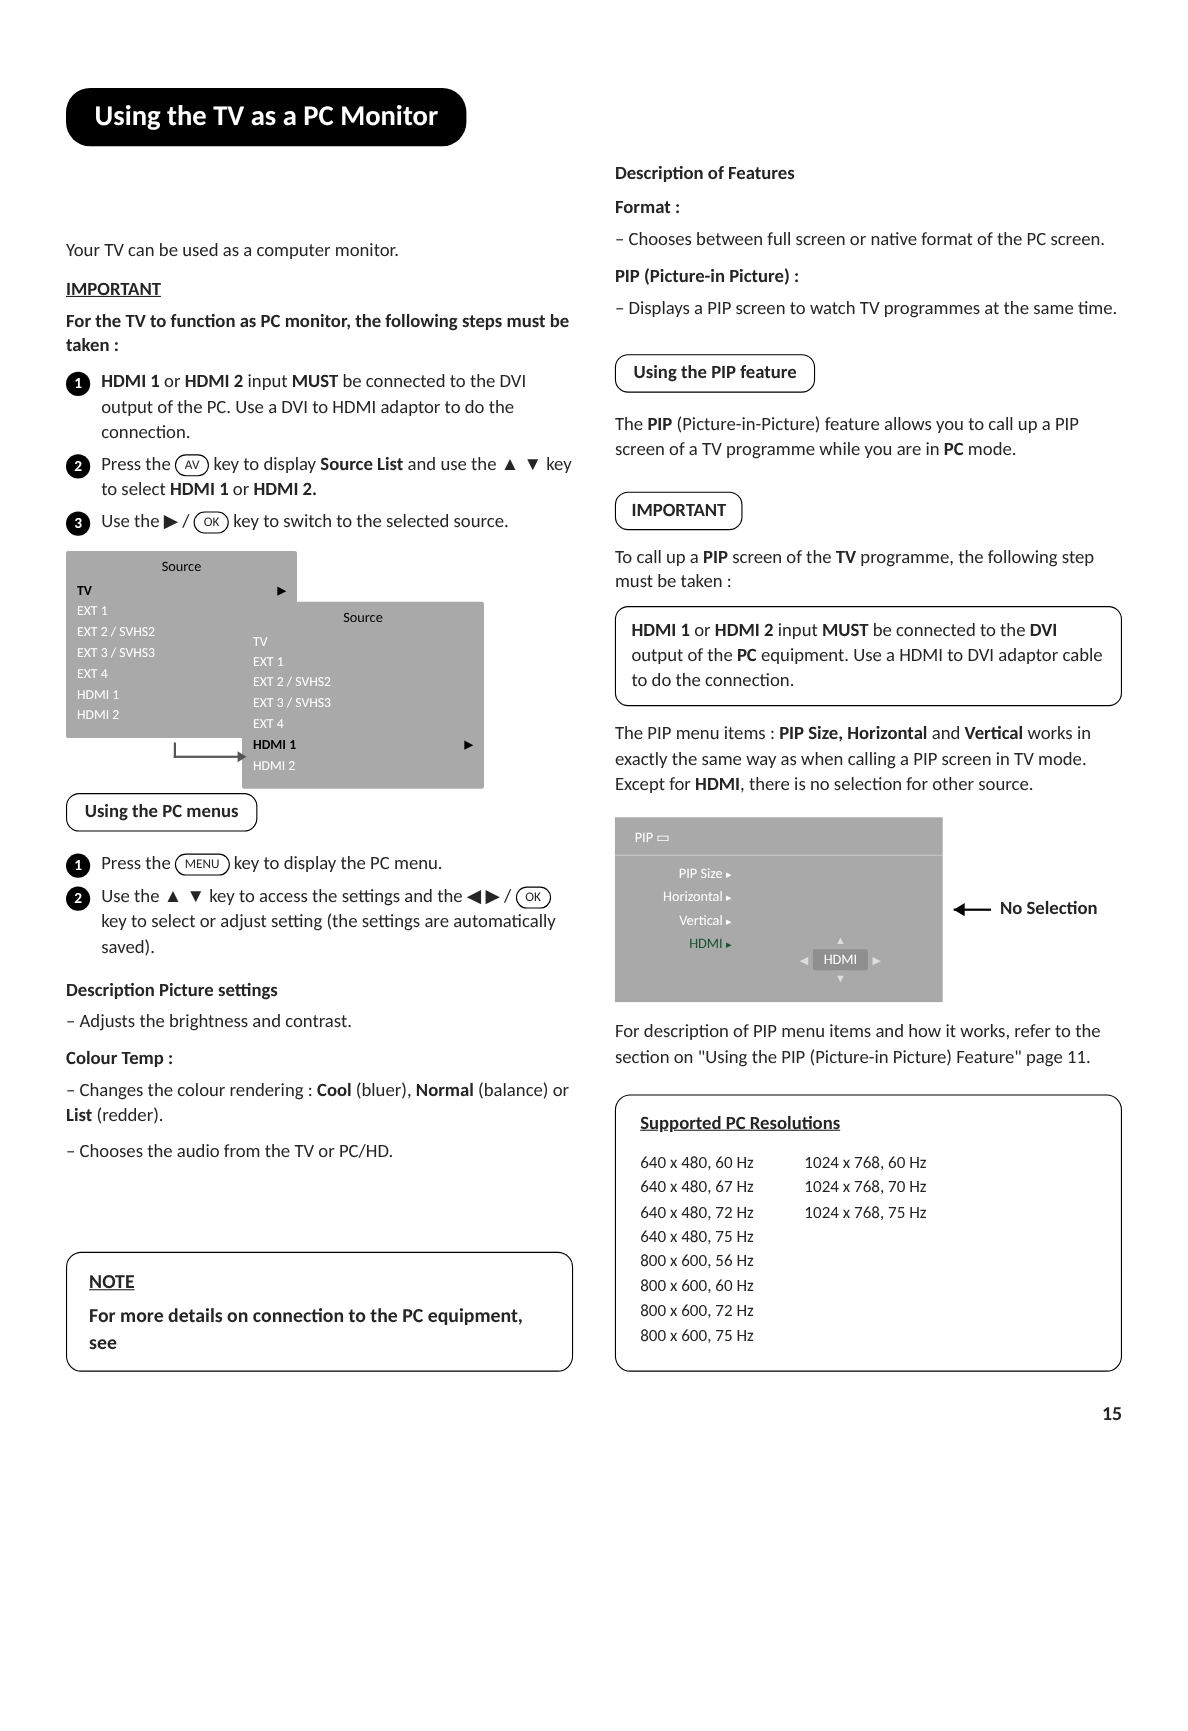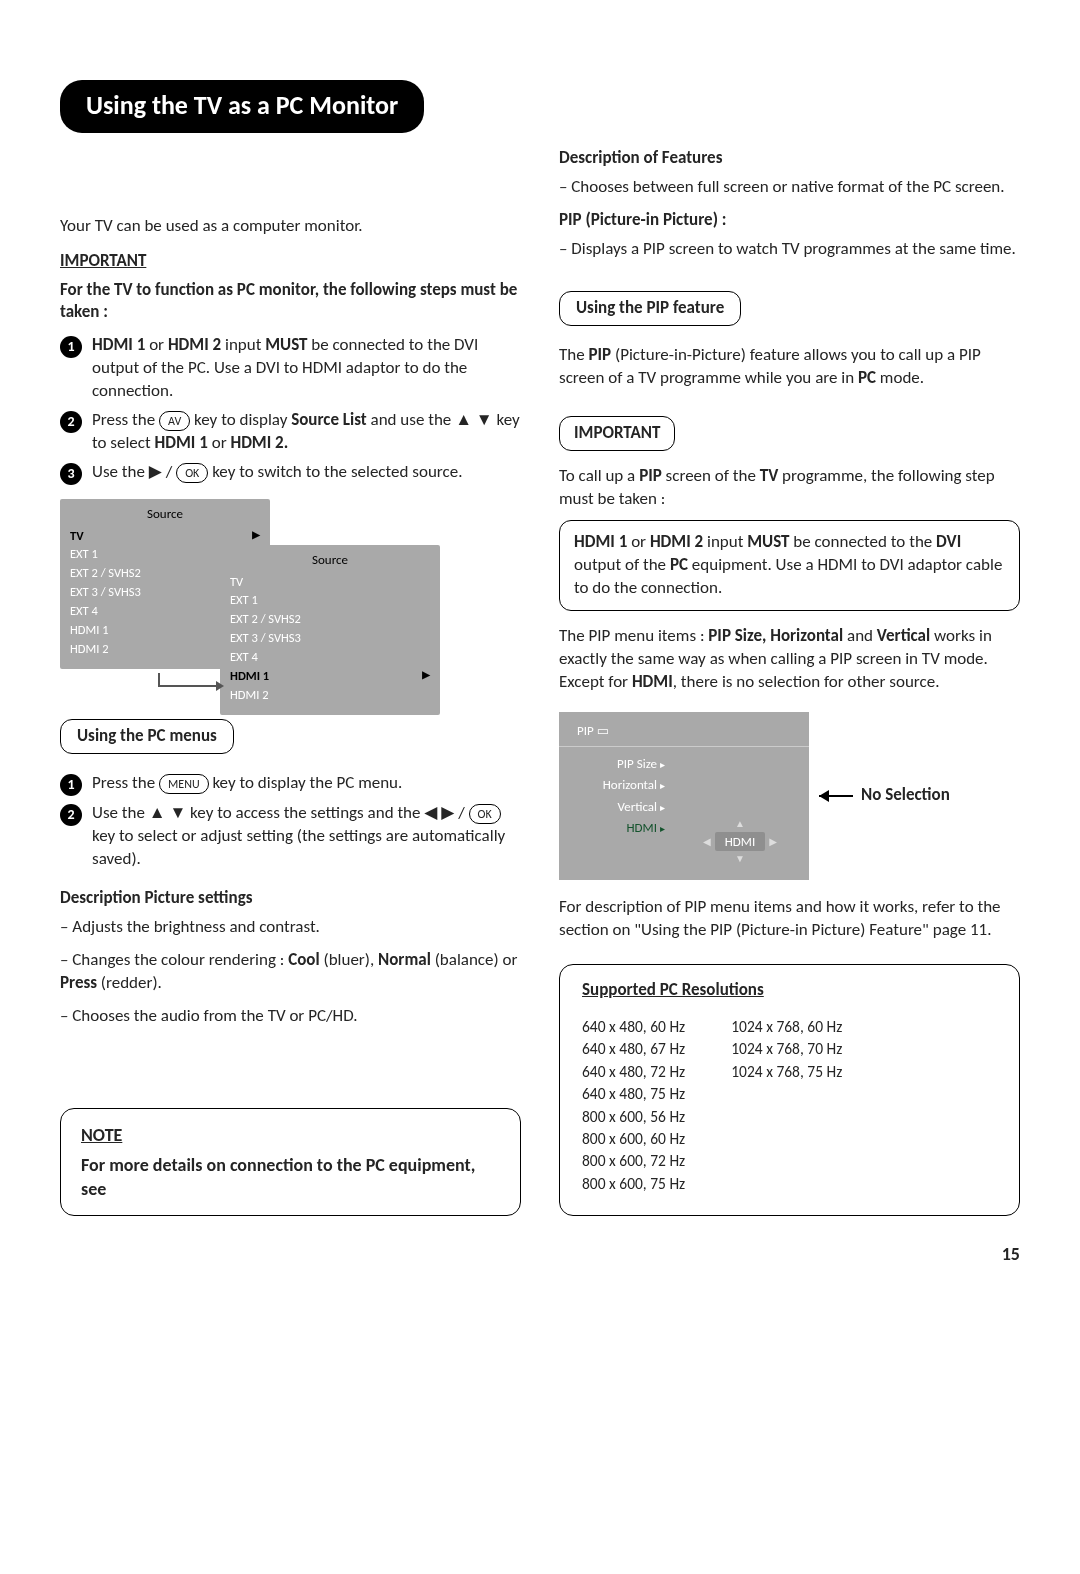--- a/index.html
+++ b/index.html
@@ -129,21 +129,21 @@
   }
   .pip-osd {
     margin-top: 18px;
     display: flex;
     align-items: center;
     gap: 10px;
   }
   .pip-osd-box {
     background: #a9a9a9;
     color: #fff;
-    width: 250px;
+    width: 298px;
     padding: 10px 0 14px 0;
     font-size: 13px;
   }
   .pip-osd-title {
     border-bottom: 1px solid rgba(255,255,255,0.4);
     padding: 0 0 6px 18px;
     margin-bottom: 6px;
   }
   .pip-row { display: flex; }
   .pip-left { width: 100px; text-align: right; padding: 2px 6px; }
@@ -298,33 +298,35 @@
       <span class="num">1</span>
       <div><span>Press the </span><span class="pill">MENU</span><span> key to display the PC menu.</span></div>
     </div>
     <div class="step">
       <span class="num">2</span>
       <div><span>Use the ▲ ▼ key to access the settings and the ◀ ▶  / </span><span class="pill">OK</span><span> key to select or adjust setting (the settings are automatically saved).</span></div>
     </div>
 
     <div class="subhead-u">Description Picture settings</div>
     <p>– Adjusts the brightness and contrast.</p>
+    <div class="subhead"><span>Colour Temp</span> :</div>
     <p>
-      <span>– Changes the colour rendering : </span><b>Cool</b><span> (bluer), </span><b>Normal</b><span> (balance) or </span><b>Press</b><span> (redder).</span>
+      <span>– Changes the colour rendering : </span><b>Cool</b><span> (bluer), </span><b>Normal</b><span> (balance) or </span><b>List</b><span> (redder).</span>
     </p>
     <p>– Chooses the audio from the TV or PC/HD.</p>
 
     <div class="note-box">
       <div style="text-decoration: underline; font-weight:700;">NOTE</div>
       <div style="font-weight:700; margin-top:6px;">For more details on connection to the PC equipment, see</div>
     </div>
   </div>
 
   <div class="col">
     <div class="subhead-u" style="margin-top:0">Description of Features</div>
+    <div class="subhead"><span>Format</span> :</div>
     <p>– Chooses between full screen or native format of the PC screen.</p>
 
     <div class="subhead"><span>PIP (Picture-in Picture)</span> :</div>
     <p>– Displays a PIP screen to watch TV programmes at the same time.</p>
 
     <div class="section-tab">Using the PIP feature</div>
 
     <p>
       <span>The </span><b>PIP</b><span> (Picture-in-Picture) feature allows you to call up a PIP screen of a TV programme while you are in </span><b>PC</b><span> mode.</span>
     </p>

